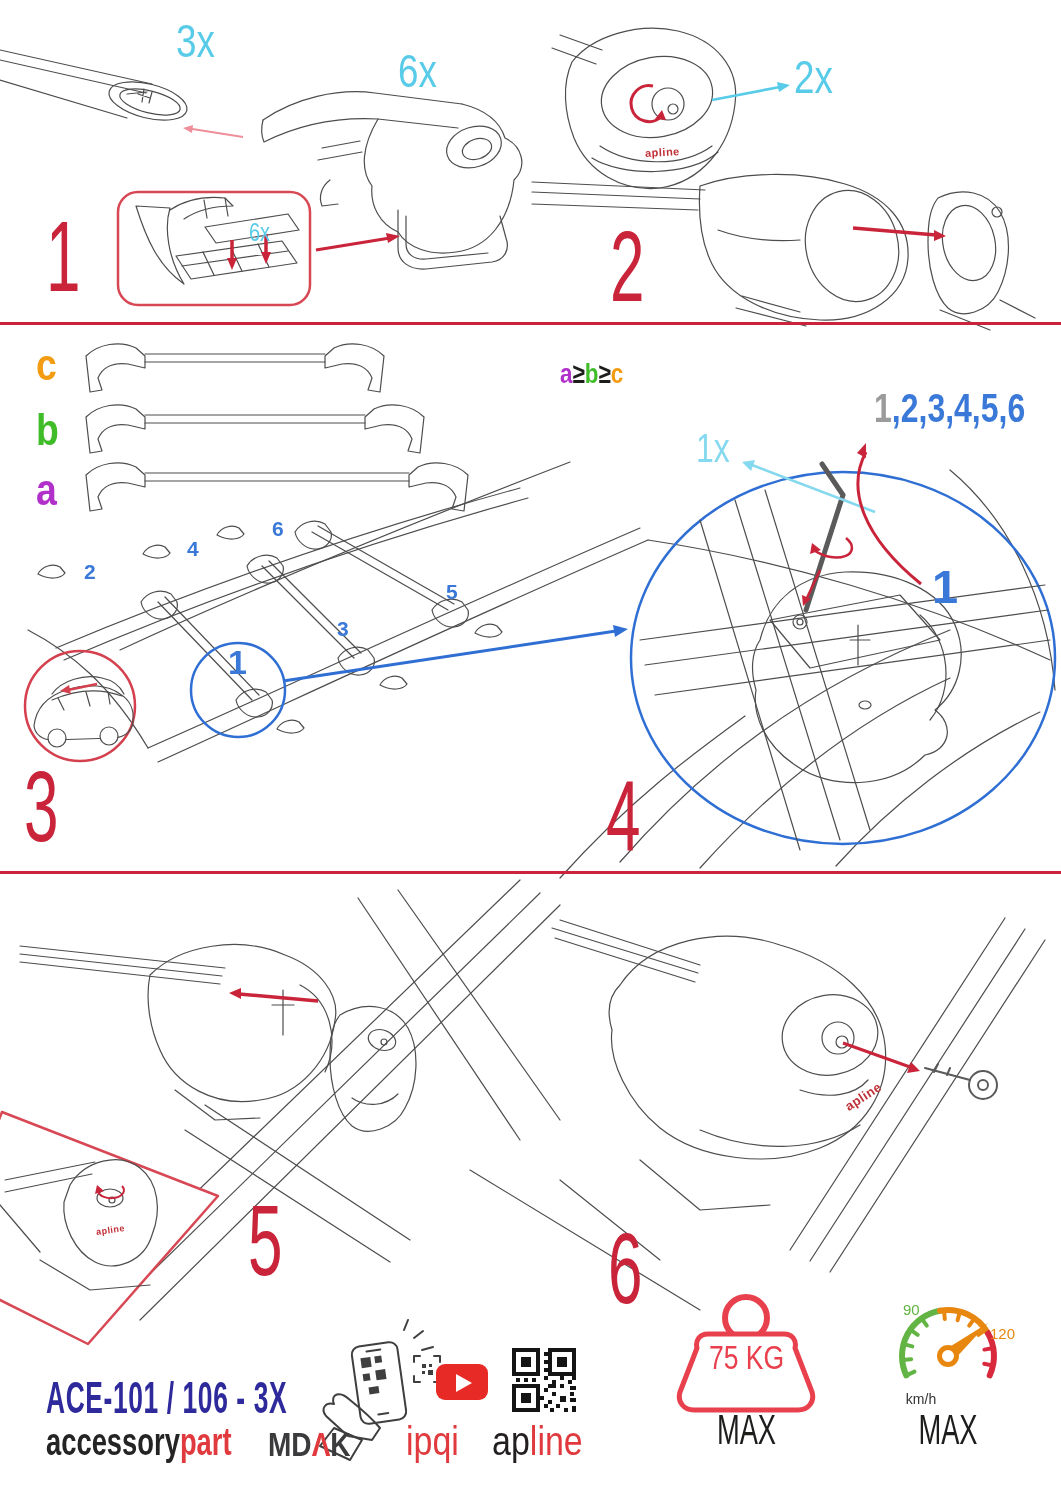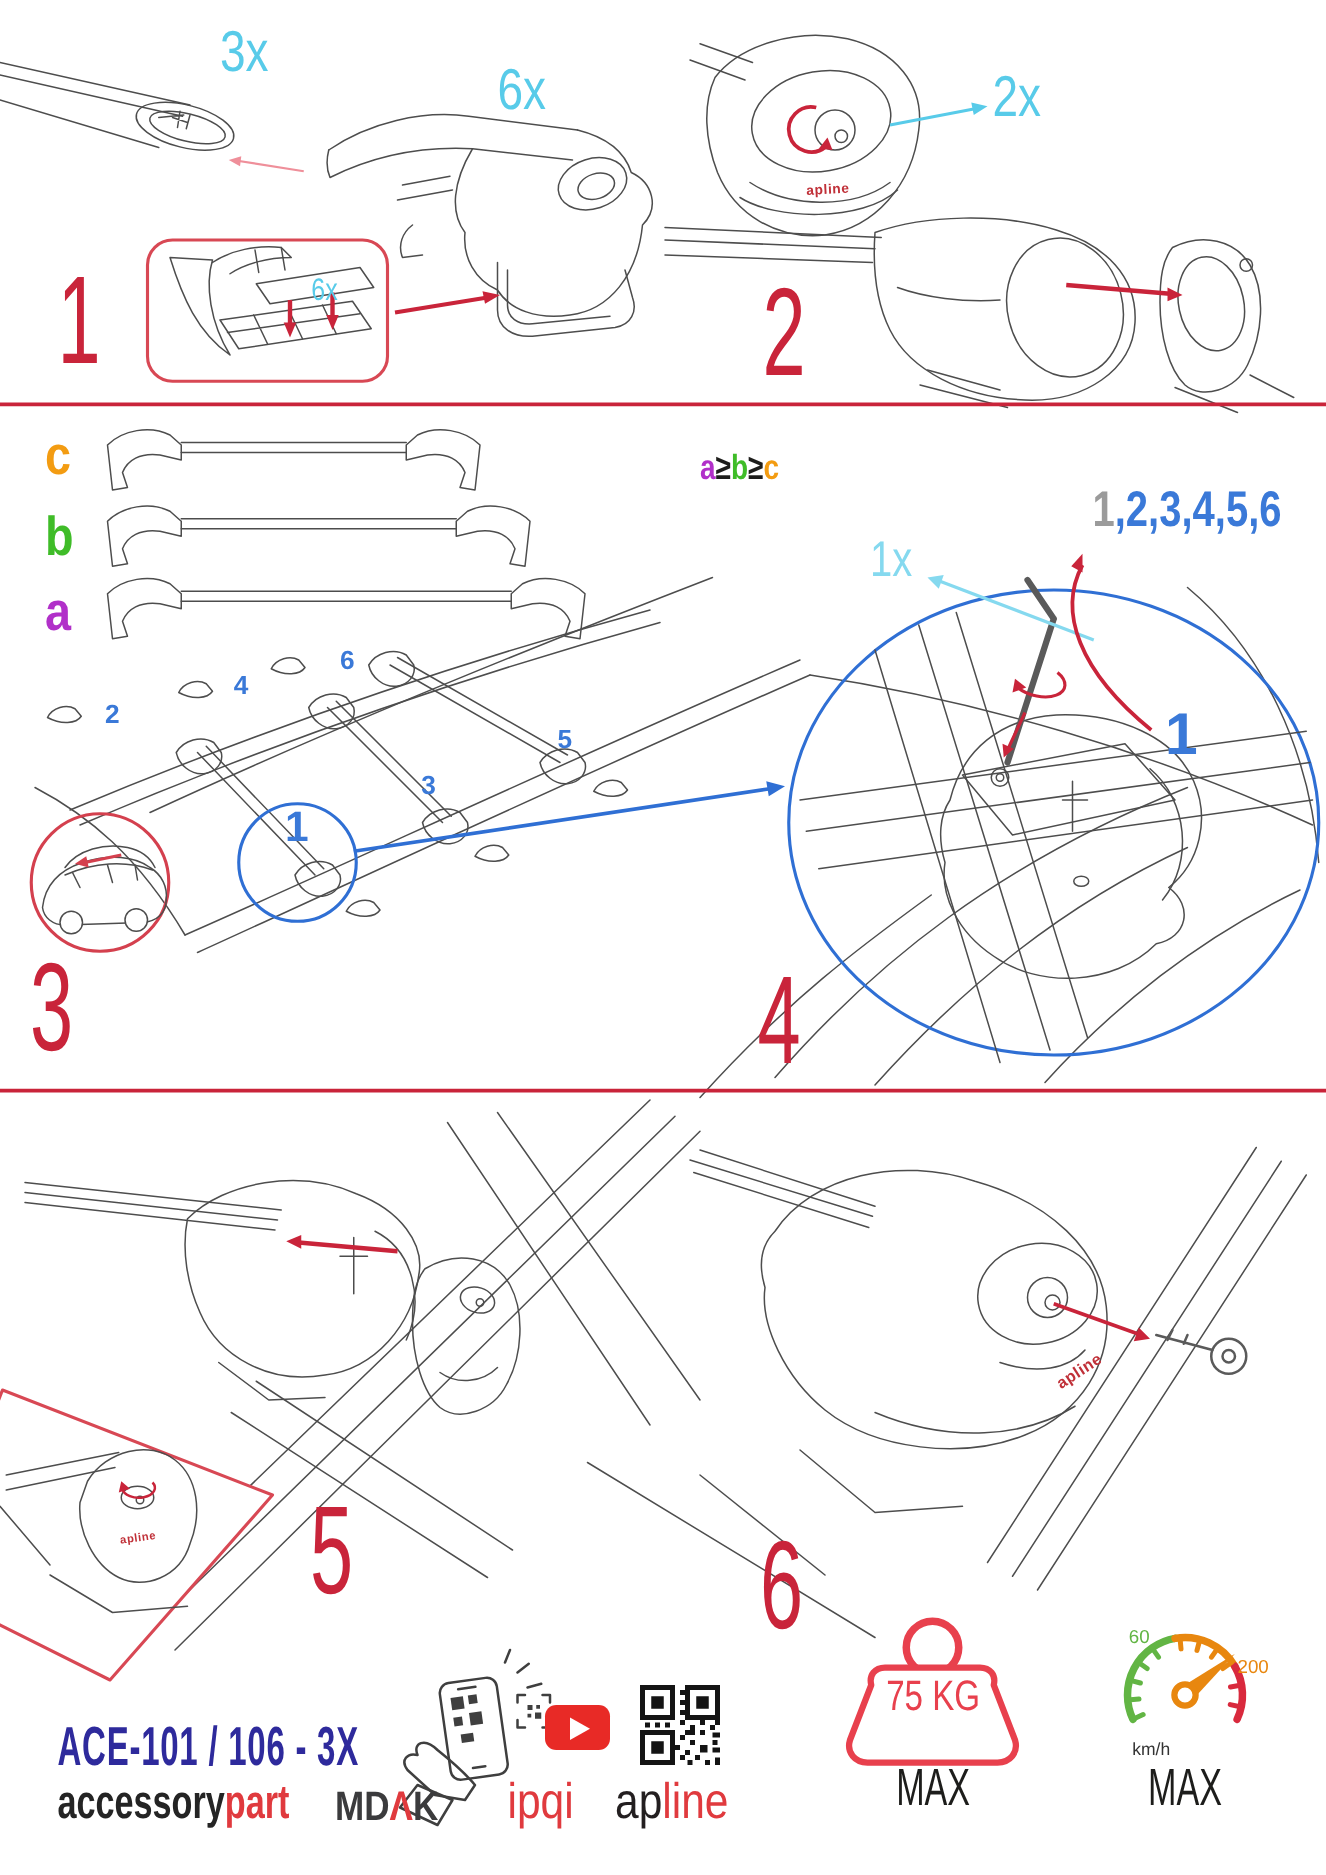--- a/index.html
+++ b/index.html
@@ -373,19 +373,19 @@
     </span>
     <span class="lbl" style="left:268px;top:1428px;font-size:33px;font-weight:700;transform:scaleX(.85);transform-origin:left top;">
       <span style="color:#3b3b3d;">MD</span><span style="color:#e03a3e;">Λ</span><span style="color:#3b3b3d;">K</span>
     </span>
     <span class="lbl" style="left:406px;top:1421px;font-size:40px;color:#e03a3e;transform:scaleX(.85);transform-origin:left top;">ipqi</span>
     <span class="lbl" style="left:492px;top:1421px;font-size:40px;transform:scaleX(.85);transform-origin:left top;">
       <span style="color:#231f20;">ap</span><span style="color:#e03a3e;">line</span>
     </span>
     <span class="lbl ctr" style="left:678px;top:1340px;width:137px;font-size:34px;color:#e8404d;transform:scaleX(.78);transform-origin:center top;">75 KG</span>
     <span class="lbl ctr" style="left:678px;top:1409px;width:137px;font-size:42px;color:#1d1d1b;transform:scaleX(.65);transform-origin:center top;">MAX</span>
-    <span class="lbl" style="left:903px;top:1302px;font-size:15px;color:#62b544;">60</span>
-    <span class="lbl" style="left:990px;top:1326px;font-size:15px;color:#e8870f;">200</span>
+    <span class="lbl" style="left:903px;top:1302px;font-size:15px;color:#62b544;">90</span>
+    <span class="lbl" style="left:990px;top:1326px;font-size:15px;color:#e8870f;">120</span>
     <span class="lbl ctr" style="left:873px;top:1392px;width:96px;font-size:14px;color:#333;">km/h</span>
     <span class="lbl ctr" style="left:900px;top:1409px;width:96px;font-size:42px;color:#1d1d1b;transform:scaleX(.65);transform-origin:center top;">MAX</span>
   </div>
 
 </div>
 
 </body></html>

